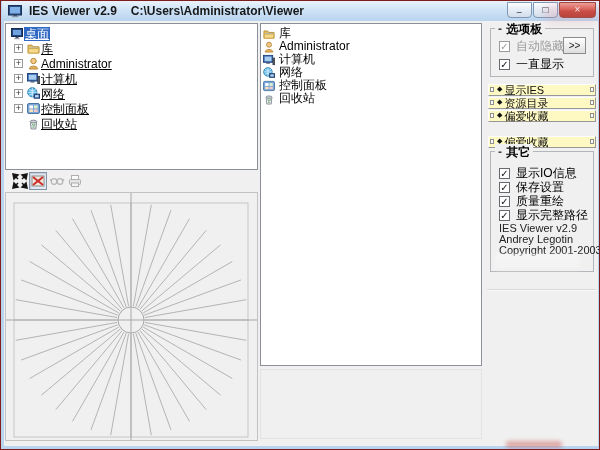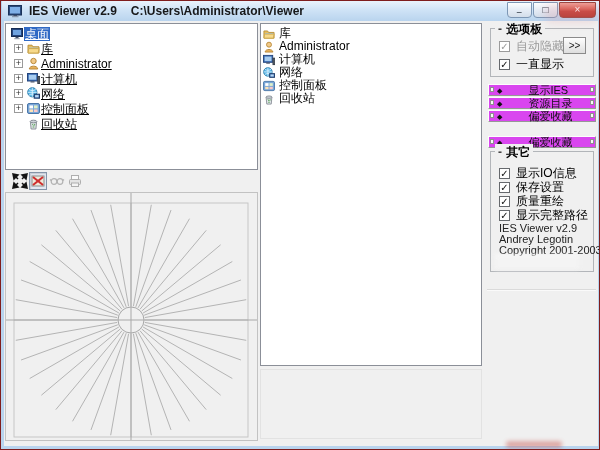--- a/index.html
+++ b/index.html
@@ -65,23 +65,23 @@
   .g-other{left:3px;top:130px;width:104px;height:121px;}
   .cb{position:absolute;display:flex;align-items:center;white-space:nowrap;cursor:default;}
   .cb-box{flex:0 0 auto;width:11px;height:11px;border:1px solid #66696d;background:#fff;
     font-size:10px;line-height:10px;text-align:center;font-weight:bold;color:#111;}
   .cb-label{margin-left:6px;line-height:12px;}
   .cb.disabled .cb-box{color:#9b9b9b;border-color:#9b9b9b;}
   .cb.disabled .cb-label{color:#9b9b9b;}
   .btn-expand{position:absolute;right:7px;top:8px;width:23px;height:17px;
     border:1px solid #8b8b8b;background:linear-gradient(#fefefe,#dedede);
     font-size:10px;line-height:15px;text-align:center;color:#222;cursor:default;}
-  .rollout{position:absolute;left:1px;width:108px;height:12px;background:#d946ef;
+  .rollout{position:absolute;left:1px;width:108px;height:12px;background:#fef9c3;
     border:1px solid #979797;border-top-color:#fdfdfd;border-left-color:#fdfdfd;
-    display:flex;align-items:flex-end;cursor:default;gap:24px;}
+    display:flex;align-items:flex-start;cursor:default;}
   .rollout .bullet{font-size:7px;margin-left:8px;color:#111;}
   .rollout .ro-label{font-size:11px;line-height:10px;margin-left:2px;color:#111;white-space:nowrap;}
   .cap{position:absolute;width:4px;height:5px;top:2px;border:1px solid #8f8f8f;background:#fafafa;}
   .cap.l{left:1px;} .cap.r{right:1px;}
   .about{position:absolute;left:8px;font-size:11px;line-height:11px;color:#222;white-space:nowrap;}
   .blur-block{position:absolute;left:4px;top:103px;width:84px;height:15px;
     background:repeating-linear-gradient(#fdfdfd 0 3px,#e9e9e9 3px 5px);
     filter:blur(2px);opacity:.9;}
   .groove{position:absolute;left:0;top:268px;width:109px;height:2px;
     border-top:1px solid #dadada;border-bottom:1px solid #fafafa;}

